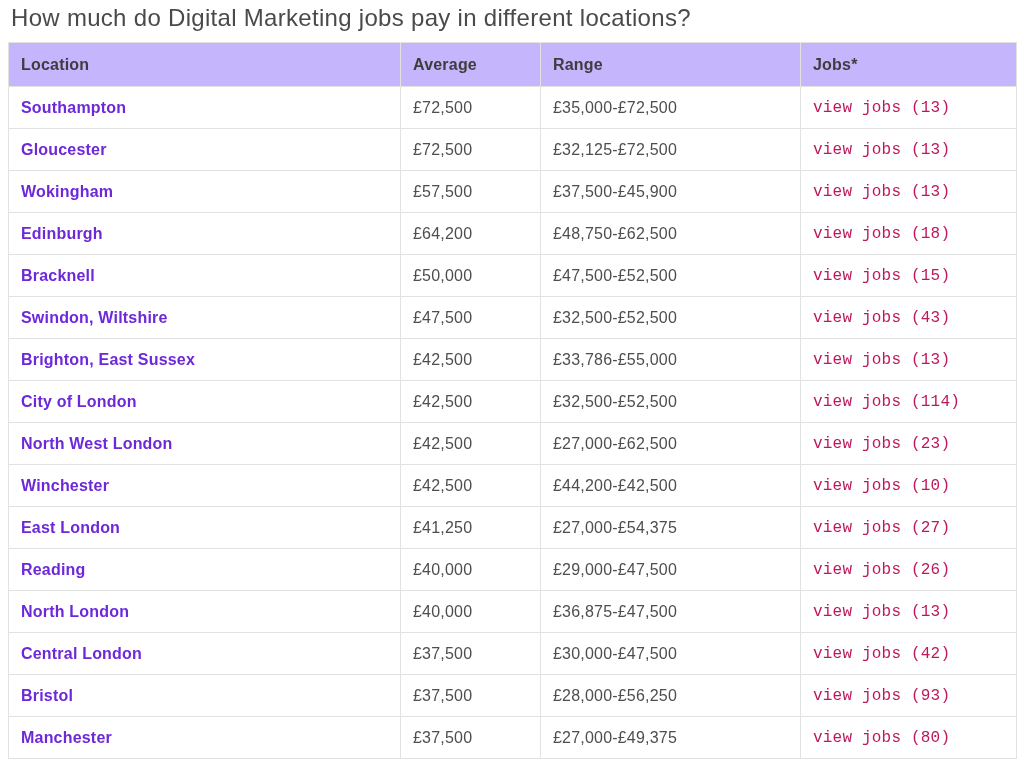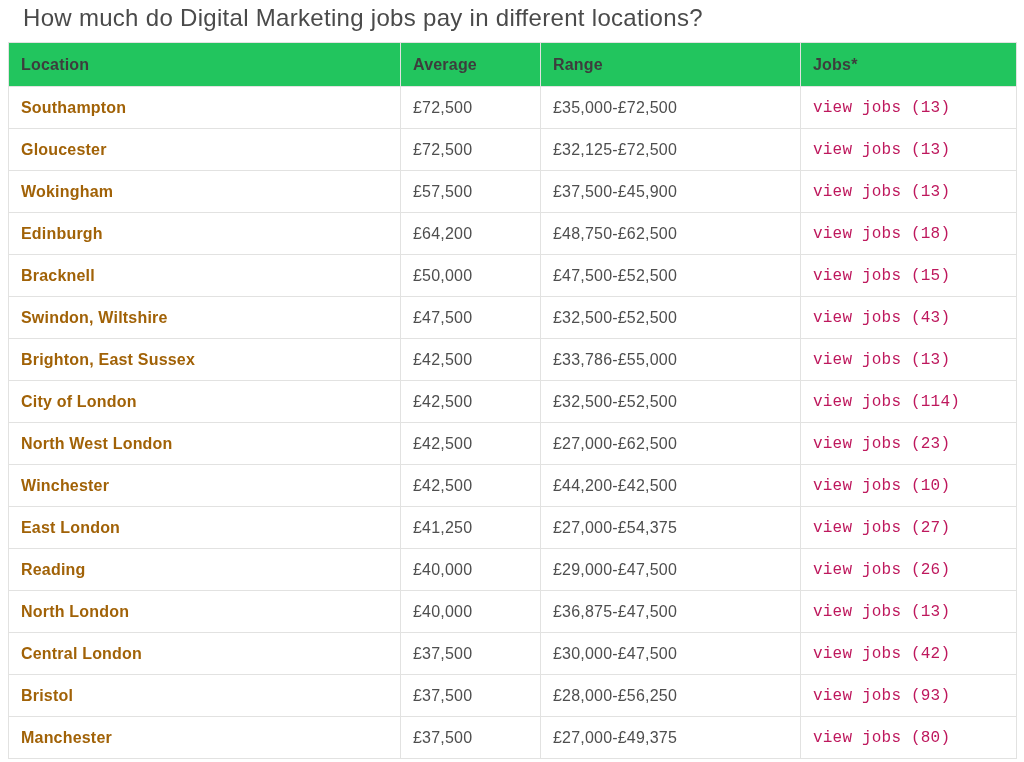--- a/index.html
+++ b/index.html
@@ -8,21 +8,21 @@
     background: #ffffff;
   }
   body {
     width: 1024px;
     height: 762px;
     overflow: hidden;
     font-family: "Liberation Sans", sans-serif;
   }
   .page-title {
     margin: 0;
-    padding: 3px 10px 10px 23px;
+    padding: 3px 10px 10px 11px;
     font-size: 24px;
     line-height: 29px;
     font-weight: 500;
     letter-spacing: 0.3px;
     color: #4a4a4a;
   }
   table.salary-table {
     width: 1008px;
     margin-left: 8px;
     border-collapse: collapse;
@@ -32,32 +32,32 @@
   table.salary-table td {
     border: 1px solid #e2e2e1;
     padding: 0 12px;
     vertical-align: middle;
     text-align: left;
     font-size: 16px;
     letter-spacing: 0.2px;
   }
   table.salary-table th {
     height: 43px;
-    background: #22c55e;
+    background: #c4b5fd;
     color: #3d3d3d;
     font-weight: bold;
   }
   table.salary-table td {
     height: 41px;
     color: #4e4e4e;
     background: #ffffff;
   }
   th.col-location, td.cell-location { padding-left: 10px; }
   a.location-link {
-    color: #a16207;
+    color: #6d28d9;
     font-weight: bold;
     text-decoration: none;
     cursor: pointer;
   }
   a.jobs-link {
     color: #be185d;
     font-weight: normal;
     text-decoration: none;
     cursor: pointer;
     font-family: Liberation Mono, monospace;

